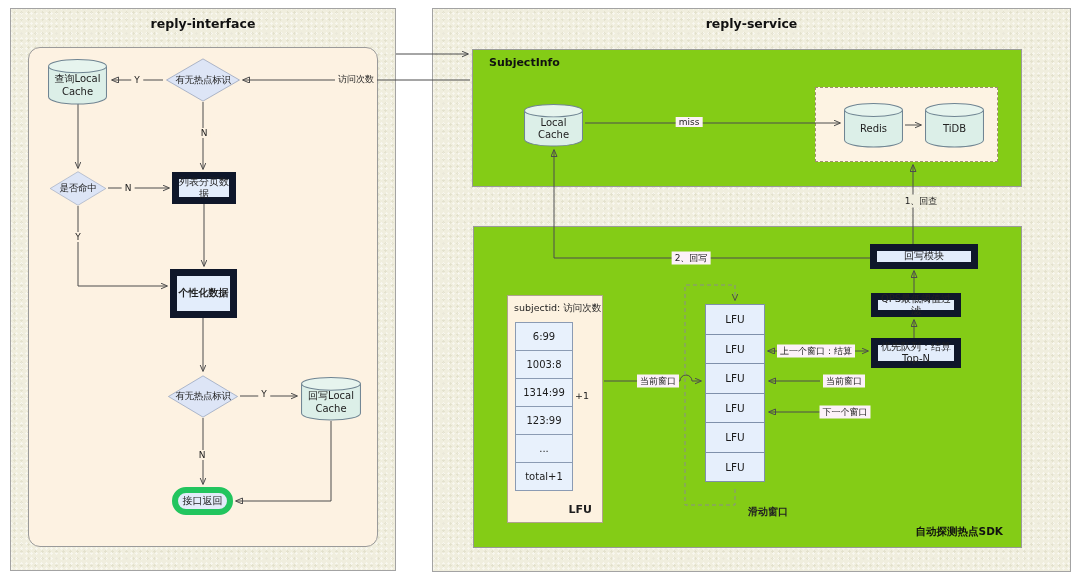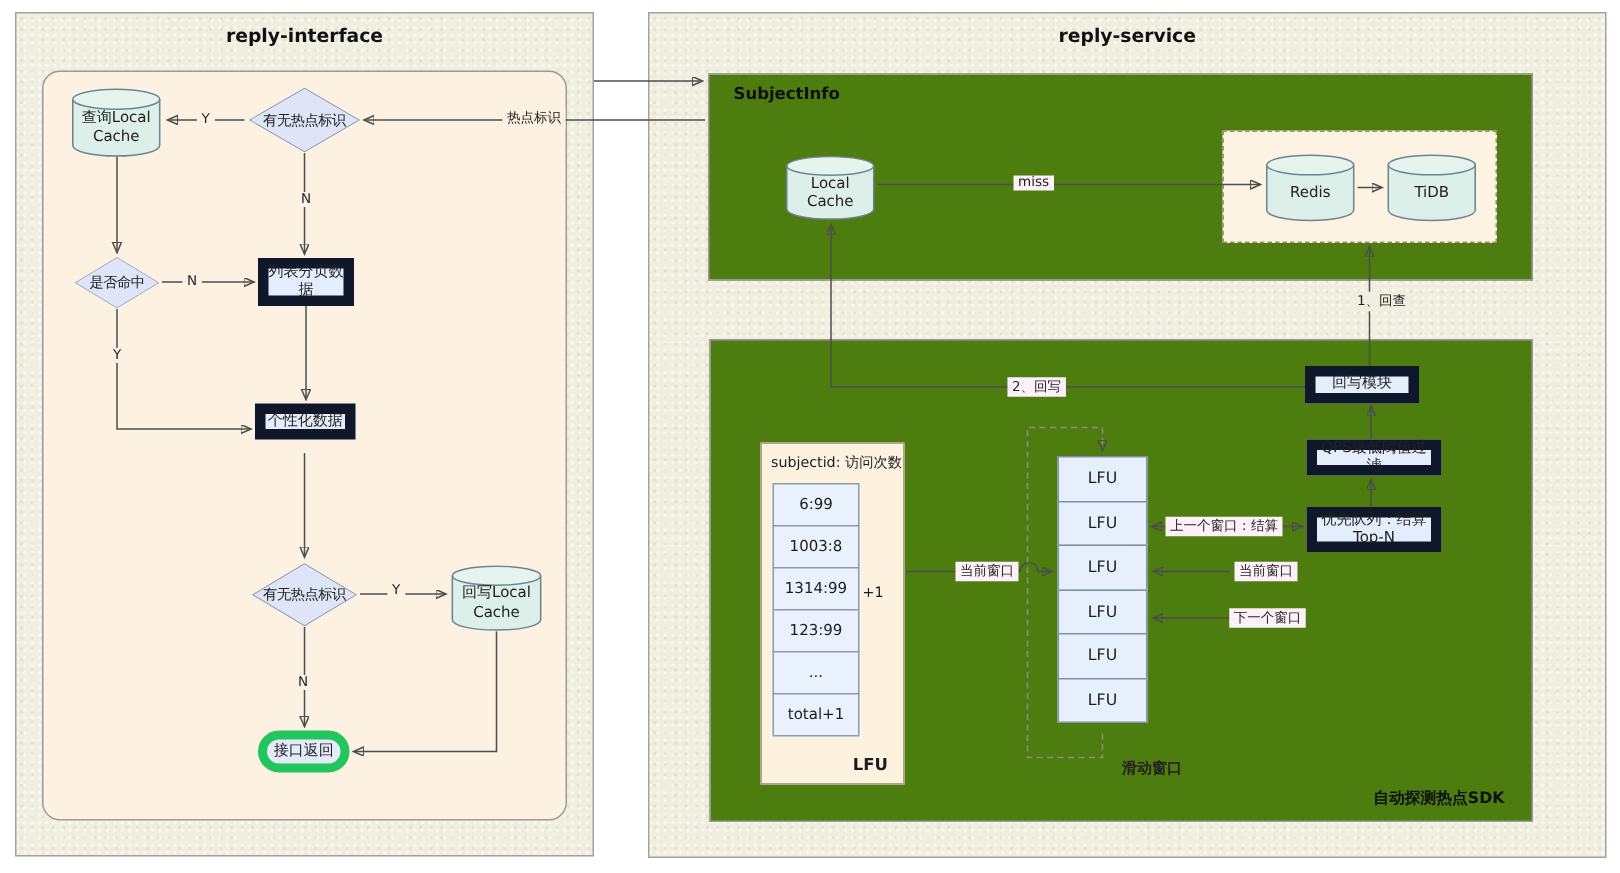--- a/index.html
+++ b/index.html
@@ -4,21 +4,21 @@
 <style>
   html,body{margin:0;padding:0;background:#ffffff;}
   #stage{position:relative;width:1080px;height:582px;font-family:"DejaVu Sans","Liberation Sans",sans-serif;color:#1c1c1c;overflow:hidden;}
   .abs{position:absolute;}
   .panel{background-color:#f0eede;
     background-image:radial-gradient(rgba(185,180,145,.22) 1px,transparent 1.2px),radial-gradient(rgba(255,255,255,.5) 1px,transparent 1.2px);
     background-size:7px 7px,5px 5px;background-position:0 0,3px 2px;
     border:1px solid #a3a3a3;box-sizing:border-box;}
   .panel-title{position:absolute;left:0;right:0;top:7px;text-align:center;font-weight:bold;font-size:12.5px;color:#111;}
   .subpanel{position:absolute;box-sizing:border-box;}
-  .sp-pink{background:#4d7c0f;border:1px solid #9a9a9a;}
+  .sp-pink{background:#84cc16;border:1px solid #9a9a9a;}
   .sp-peach{background:#fdf2e2;border:1px solid #9a9a9a;border-radius:12px;}
   .sp-dashed{background:#fdf3e3;border:1.5px dashed #a08e72;}
   .sp-orange{background:#fdf2e0;border:1px solid #b0a38d;}
   .sp-label{position:absolute;font-weight:bold;font-size:11px;color:#111;}
   .node{position:absolute;box-sizing:border-box;display:flex;align-items:center;justify-content:center;text-align:center;font-size:10px;line-height:1.25;color:#222;}
   .rectnode{background:#e3edfb;border:7px solid #0f172a;}
   .pillnode{background:#e3ebf9;border:6px solid #22c55e;border-radius:14px;justify-content:center;}
   .cyl{position:absolute;}
   .cyl svg{position:absolute;left:0;top:0;width:100%;height:100%;}
   .cyl .ctext{position:absolute;left:0;right:0;top:10px;bottom:2px;display:flex;align-items:center;justify-content:center;text-align:center;font-size:10px;line-height:1.25;color:#222;}
@@ -111,21 +111,21 @@
     <span>列表分页数据</span>
   </div>
 
   <div class="diamond" style="left:49px;top:171px;width:58px;height:35px;">
     <svg viewBox="0 0 100 100" preserveAspectRatio="none">
       <polygon points="50,2 98,50 50,98 2,50" fill="#dde5f6" stroke="#7d8fae"></polygon>
     </svg>
     <div class="dtext">是否命中</div>
   </div>
 
-  <div class="node rectnode" style="left:170px;top:269px;width:67px;height:24px;">
+  <div class="node rectnode" style="left:170px;top:269px;width:67px;height:49px;font-weight:bold;">
     <span>个性化数据</span>
   </div>
 
   <div class="diamond" style="left:167px;top:375px;width:72px;height:43px;">
     <svg viewBox="0 0 100 100" preserveAspectRatio="none">
       <polygon points="50,2 98,50 50,98 2,50" fill="#dde5f6" stroke="#7d8fae"></polygon>
     </svg>
     <div class="dtext">有无热点标识</div>
   </div>
 
@@ -135,21 +135,21 @@
       <ellipse cx="30" cy="8" rx="28.5" ry="6.5" fill="#e6f4ee" stroke="#6f8492"></ellipse>
     </svg>
     <div class="ctext" style="padding:0 6px;">回写Local Cache</div>
   </div>
 
   <div class="node pillnode" style="left:172px;top:487px;width:61px;height:28px;">
     <span>接口返回</span>
   </div>
 
   <div class="lbl bg-peach" style="left:137px;top:80px;">Y</div>
-  <div class="lbl bg-peach" style="left:356px;top:79px;">热点标识</div>
+  <div class="lbl bg-peach" style="left:356px;top:79px;">访问次数</div>
   <div class="lbl bg-peach" style="left:204px;top:133px;">N</div>
   <div class="lbl bg-peach" style="left:128px;top:188px;">N</div>
   <div class="lbl bg-peach" style="left:78px;top:237px;">Y</div>
   <div class="lbl bg-peach" style="left:264px;top:394px;">Y</div>
   <div class="lbl bg-peach" style="left:202px;top:455px;">N</div>
 
   <div class="cyl" style="left:523px;top:103px;width:61px;height:44px;">
     <svg viewBox="0 0 60 46" preserveAspectRatio="none">
       <path d="M1.5 8 L1.5 38 C1.5 42 14 45 30 45 C46 45 58.5 42 58.5 38 L58.5 8" fill="#dcefe8" stroke="#6f8492"></path>
       <ellipse cx="30" cy="8" rx="28.5" ry="6.5" fill="#e6f4ee" stroke="#6f8492"></ellipse>
@@ -168,21 +168,21 @@
   <div class="cyl" style="left:843px;top:102px;width:61px;height:46px;">
     <svg viewBox="0 0 60 46" preserveAspectRatio="none">
       <path d="M1.5 8 L1.5 38 C1.5 42 14 45 30 45 C46 45 58.5 42 58.5 38 L58.5 8" fill="#dcefe8" stroke="#6f8492"></path>
       <ellipse cx="30" cy="8" rx="28.5" ry="6.5" fill="#e6f4ee" stroke="#6f8492"></ellipse>
     </svg>
     <div class="ctext">Redis</div>
   </div>
 
   <div class="lbl bg-pink" style="left:689px;top:122px;">miss</div>
 
-  <div class="node rectnode" style="left:870px;top:244px;width:76px;height:25px;">
+  <div class="node rectnode" style="left:870px;top:244px;width:108px;height:25px;">
     <span>回写模块</span>
   </div>
   <div class="node rectnode" style="left:871px;top:293px;width:90px;height:24px;">
     <span>QPS最低阈值过滤</span>
   </div>
   <div class="node rectnode" style="left:871px;top:338px;width:90px;height:30px;flex-direction:column;">
     <span>优先队列：结算</span>
     <span>Top-N</span>
   </div>
 

